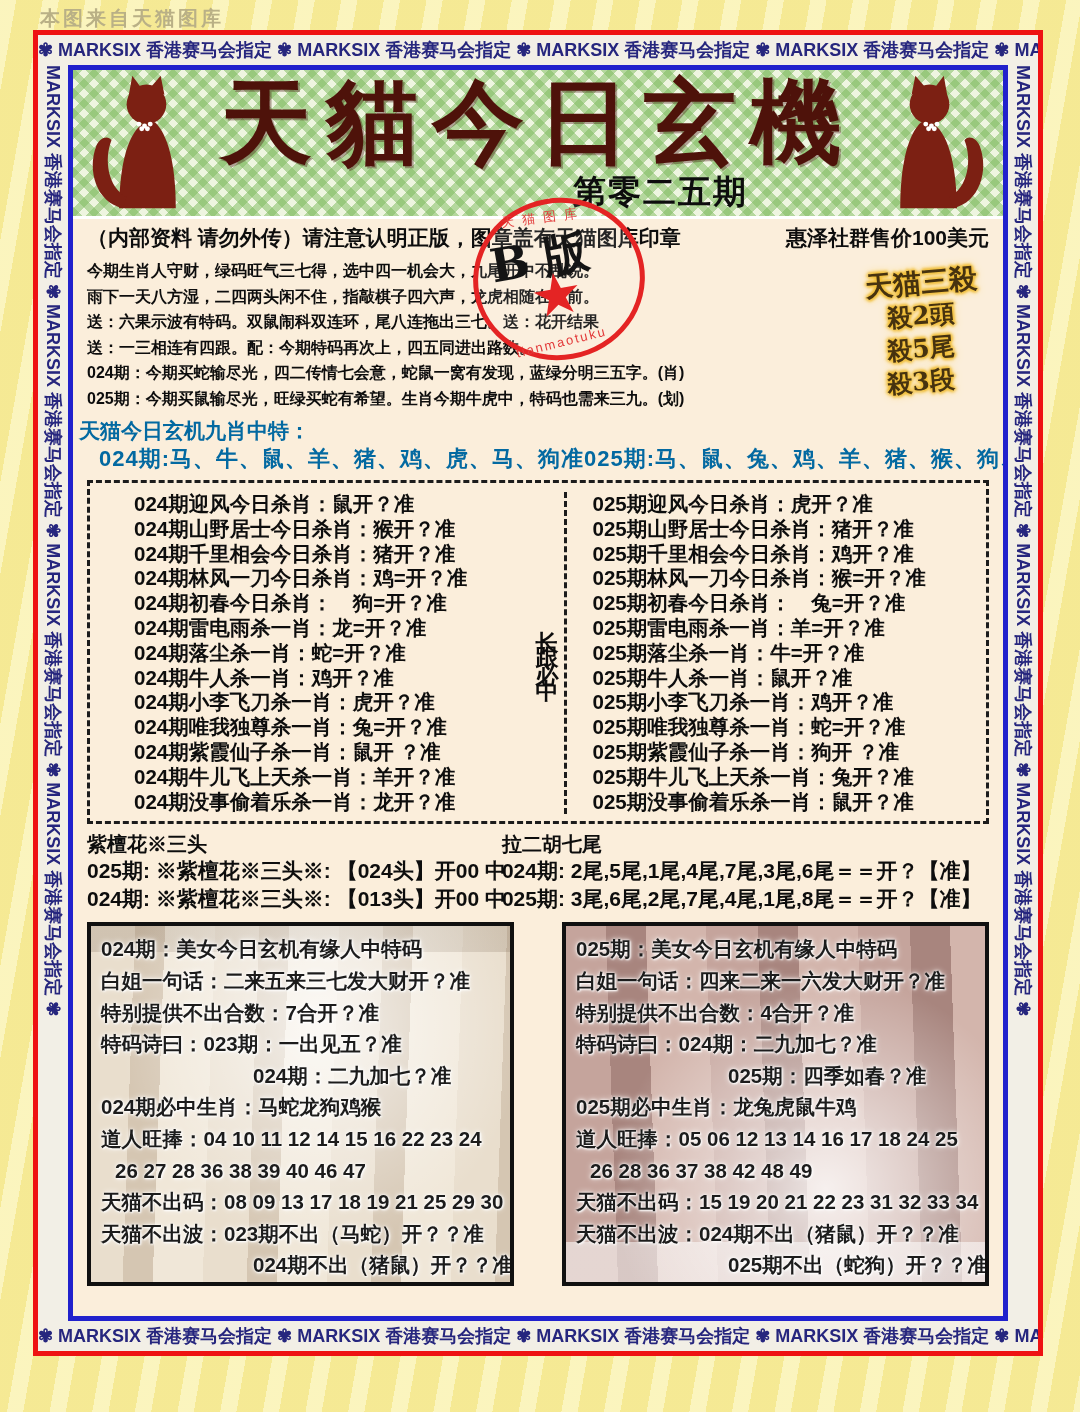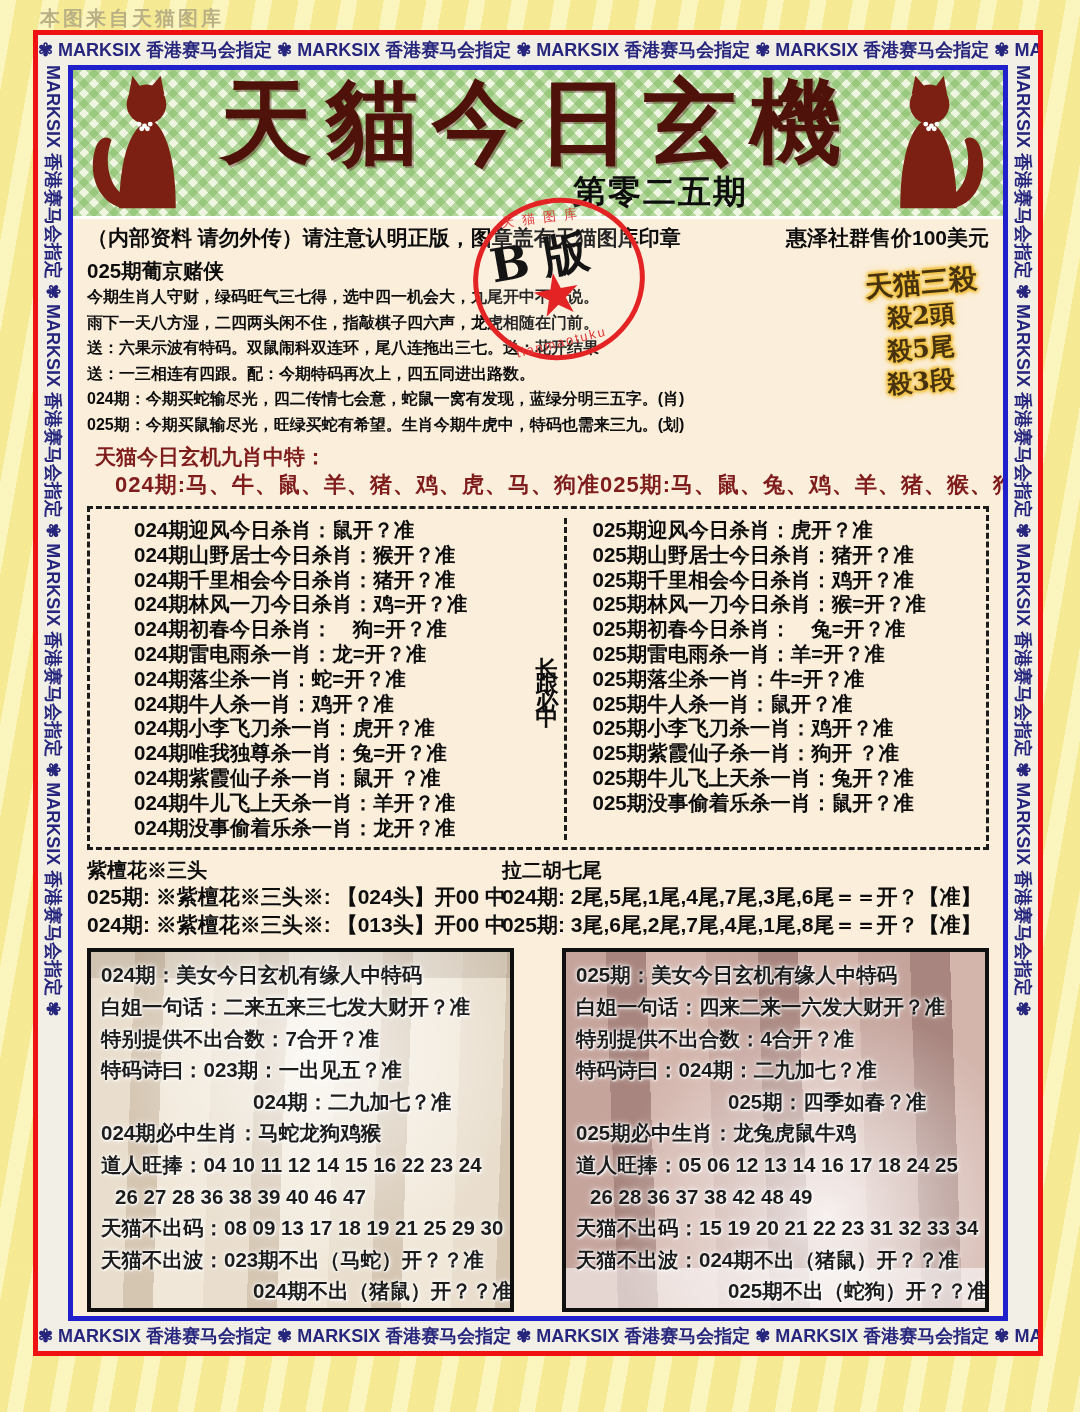--- a/index.html
+++ b/index.html
@@ -57,21 +57,21 @@
   
   .intro{position:relative;padding:4px 14px 2px;color:#0d0d0d;}
   .intro-heading{font-size:20.5px;font-weight:bold;line-height:26px;}
   .intro-line{font-size:16px;font-weight:bold;line-height:25.5px;white-space:nowrap;}
   .badge{position:absolute;right:26px;top:12px;text-align:center;z-index:2;
     font-family:"DejaVu Serif",serif;font-weight:bold;color:#46320f;}
   .badge-line{font-size:25px;line-height:33px;transform:rotate(-5deg);white-space:nowrap;
     text-shadow:-2px 0 3px #f0be39,2px 0 3px #f0be39,0 -2px 3px #f0be39,0 2px 3px #f0be39,0 0 9px #ffd24d;}
   .badge-line:first-child{font-size:28px;}
   
-  .nine{padding:4px 22px 2px;color:#7f1d1d;}
+  .nine{padding:4px 6px 2px;color:#0369a1;}
   .nine-heading{font-size:21px;font-weight:bold;line-height:27px;}
   .nine-row{display:flex;justify-content:flex-start;font-size:22px;font-weight:bold;
     line-height:30px;letter-spacing:1px;white-space:nowrap;margin-left:20px;}
   
   .kill-box{margin:4px 14px 0;border:3px dashed #1c1c1c;display:flex;padding:9px 0 7px;}
   .kill-col{display:block;}
   .kill-col-left{flex:1;padding-left:44px;}
   .kill-col-right{flex:1;padding-left:26px;}
   .kill-line{font-size:20.5px;font-weight:bold;line-height:24.8px;color:#0d0d0d;white-space:nowrap;}
   .kill-middle{width:36px;writing-mode:vertical-rl;text-orientation:upright;
@@ -157,21 +157,20 @@
       <span class="stamp-star">★</span>
       <span class="stamp-arc-bottom">tianmaotuku</span>
     </div>
 
     <div class="notice">
       <span>（内部资料 请勿外传）请注意认明正版，图章盖有天猫图库印章</span>
       <span>惠泽社群售价100美元</span>
     </div>
 
     <div class="intro">
-      <div class="intro-heading">025期葡京赌侠</div>
       <div>
           <div class="intro-line">今期生肖人守财，绿码旺气三七得，选中四一机会大，九尾开中不乱说。</div>
           <div class="intro-line">雨下一天八方湿，二四两头闲不住，指敲棋子四六声，龙虎相随在门前。</div>
           <div class="intro-line">送：六果示波有特码。双鼠闹科双连环，尾八连拖出三七。送：花开结果</div>
           <div class="intro-line">送：一三相连有四跟。配：今期特码再次上，四五同进出路数。</div>
           <div class="intro-line">024期：今期买蛇输尽光，四二传情七会意，蛇鼠一窝有发现，蓝绿分明三五字。(肖)</div>
           <div class="intro-line">025期：今期买鼠输尽光，旺绿买蛇有希望。生肖今期牛虎中，特码也需来三九。(划)</div>
         </div>
       <div class="badge">
           <div class="badge-line">天猫三殺</div>
@@ -210,20 +209,21 @@
       <div class="kill-col kill-col-right">
           <div class="kill-line">025期迎风今日杀肖：虎开？准</div>
           <div class="kill-line">025期山野居士今日杀肖：猪开？准</div>
           <div class="kill-line">025期千里相会今日杀肖：鸡开？准</div>
           <div class="kill-line">025期林风一刀今日杀肖：猴=开？准</div>
           <div class="kill-line">025期初春今日杀肖：　兔=开？准</div>
           <div class="kill-line">025期雷电雨杀一肖：羊=开？准</div>
           <div class="kill-line">025期落尘杀一肖：牛=开？准</div>
           <div class="kill-line">025期牛人杀一肖：鼠开？准</div>
           <div class="kill-line">025期小李飞刀杀一肖：鸡开？准</div>
+          <div class="kill-line">025期唯我独尊杀一肖：蛇=开？准</div>
           <div class="kill-line">025期紫霞仙子杀一肖：狗开 ？准</div>
           <div class="kill-line">025期牛儿飞上天杀一肖：兔开？准</div>
           <div class="kill-line">025期没事偷着乐杀一肖：鼠开？准</div>
         </div>
     </div>
 
     <div class="heads">
       <div class="heads-left">
         <div class="heads-heading">紫檀花※三头</div>
         <div>

